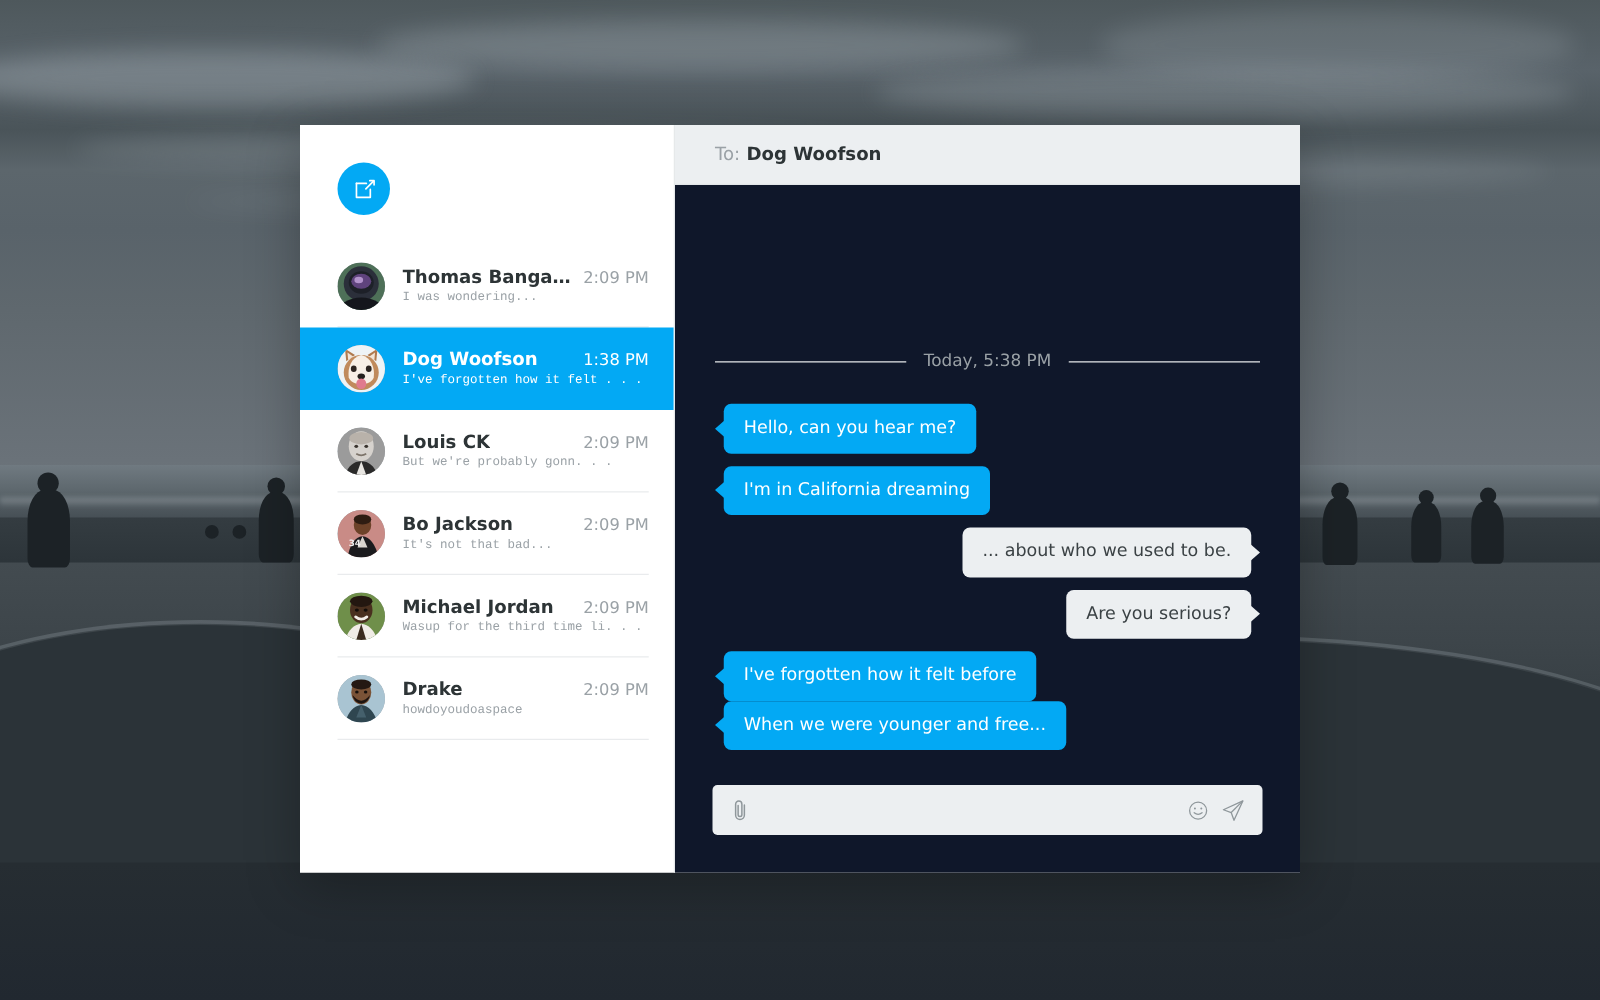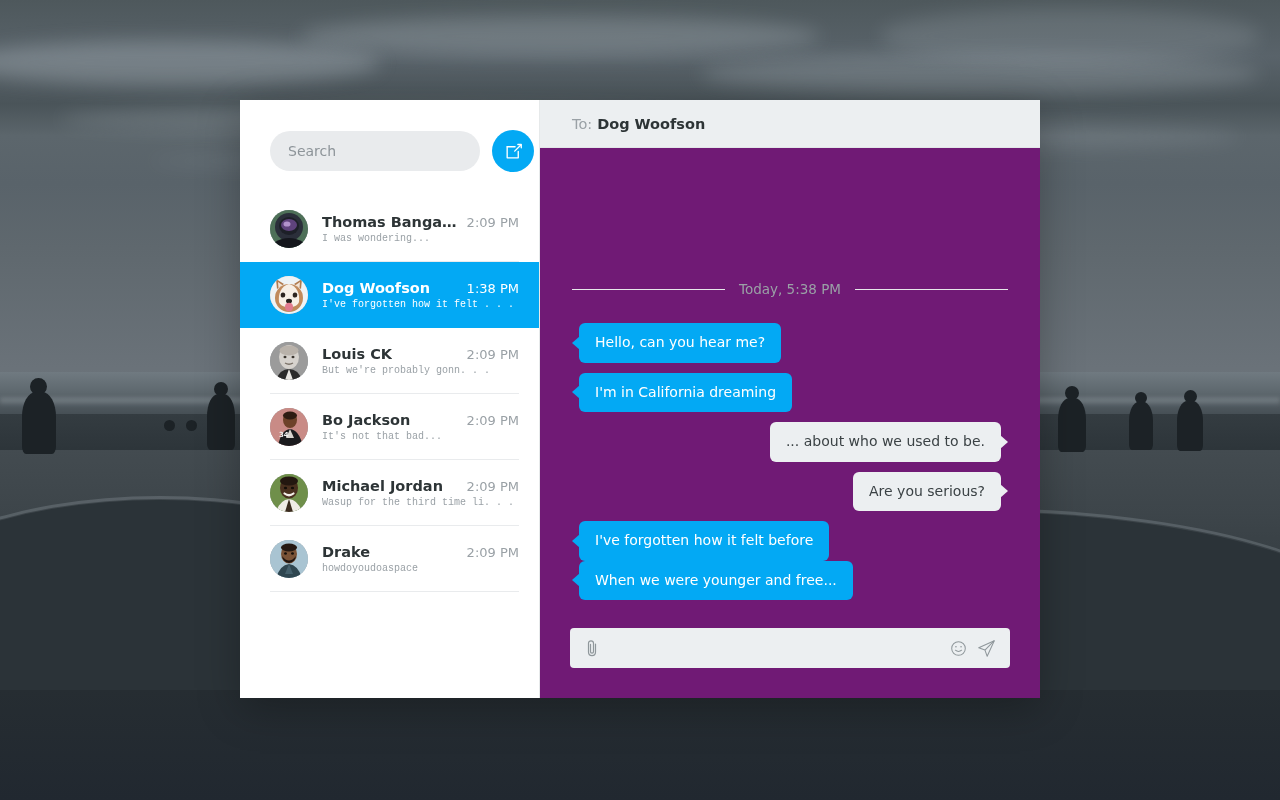--- a/index.html
+++ b/index.html
@@ -200,21 +200,21 @@
   }
   .conv-item.active .conv-name,
   .conv-item.active .conv-time,
   .conv-item.active .conv-preview { color: #ffffff; }
 
   
   #right-pane {
     flex: 1;
     display: flex;
     flex-direction: column;
-    background: #701a75;
+    background: #0f172a;
     min-width: 0;
     justify-content: space-between;
   }
   #chat-header {
     height: 48px;
     background: #eceff1;
     display: flex;
     align-items: center;
     padding: 0 0 0 32px;
     border-bottom: 1px solid #e2e6e8;
@@ -368,21 +368,20 @@
   <div class="p-head" style="left:1135px; top:392px; width:12px; height:12px;"></div>
   <div class="person" style="left:1129px; top:402px; width:24px; height:48px;"></div>
   <div class="p-head" style="left:1184px; top:390px; width:13px; height:13px;"></div>
   <div class="person" style="left:1177px; top:401px; width:26px; height:50px;"></div>
 
   <div id="app-window">
 
     <div id="left-pane">
 
       <div id="search-row">
-        <input id="search-input" type="text" placeholder="Search" style="">
         <button id="compose-button">
           <svg width="19" height="19" viewBox="0 0 24 24" fill="none" stroke="#ffffff" stroke-width="1.7" stroke-linecap="round" stroke-linejoin="round">
             <path d="M4 6 L4 20 L18 20 L18 12"></path>
             <path d="M4 6 L14 6"></path>
             <path d="M13.5 11.5 L21 4"></path>
             <path d="M17.5 3.2 L21.8 3.2 L21.8 7.4"></path>
           </svg>
         </button>
       </div>
 

